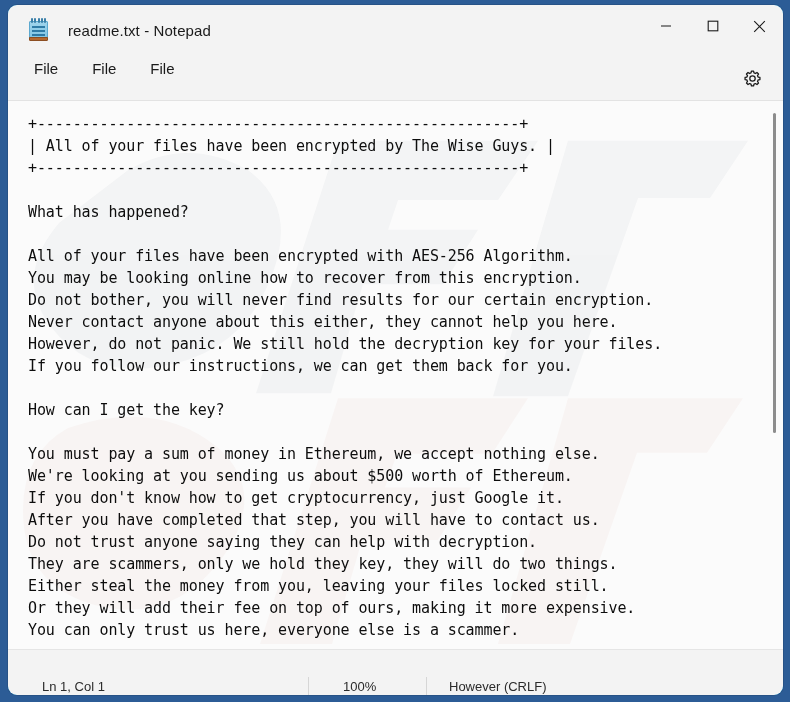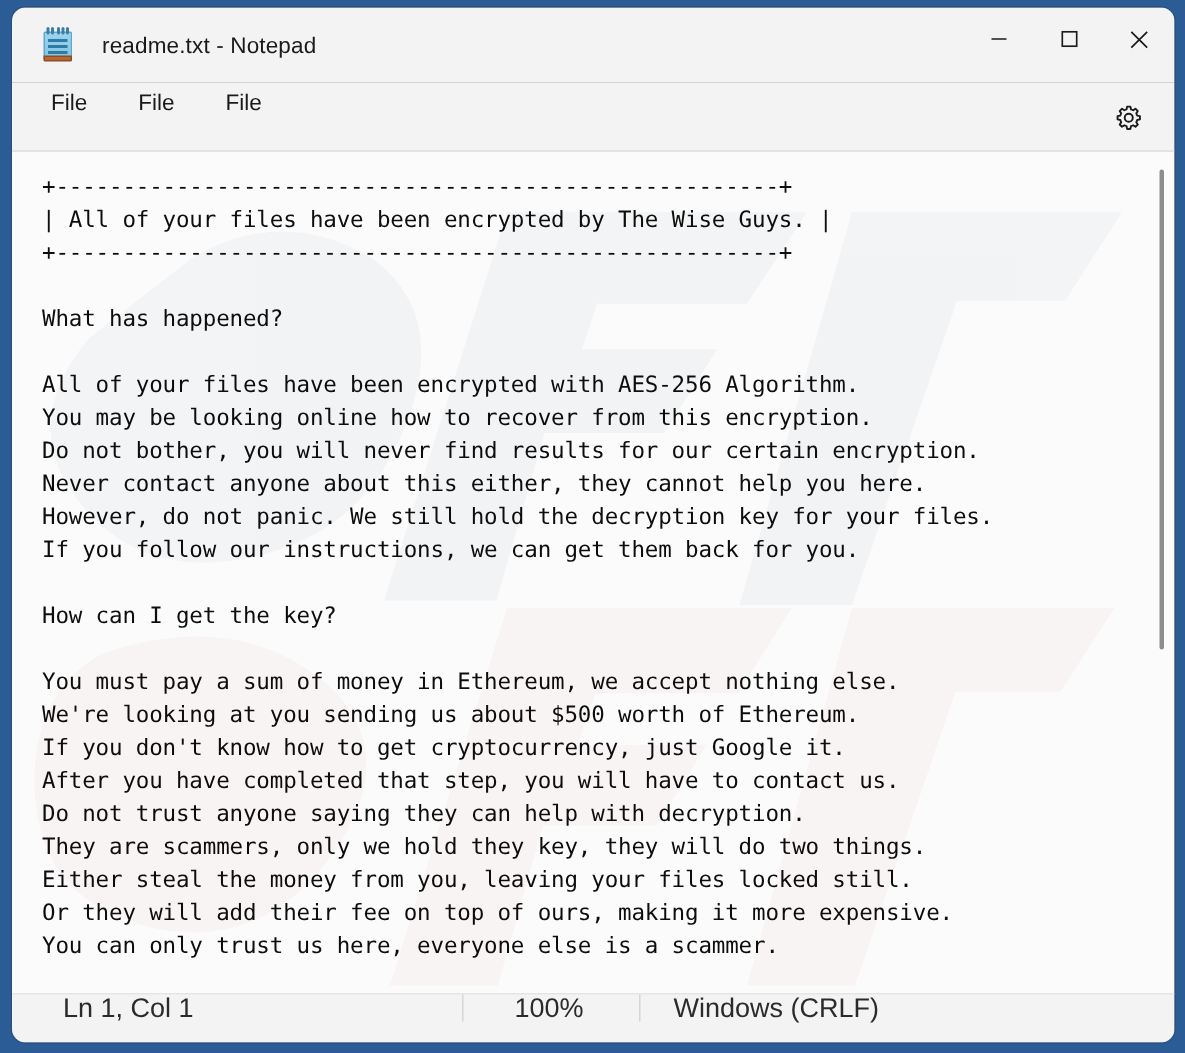--- a/index.html
+++ b/index.html
@@ -16,21 +16,21 @@
     position: relative;
     width: 790px; height: 702px;
     background: #2c5c96;
   }
 
   
   #window {
     position: absolute;
     left: 8px; top: 5px;
     width: 775px; height: 690px;
-    background: #737373;
+    background: #0ea5e9;
     border-radius: 9px 9px 9px 9px;
     overflow: hidden;
     box-shadow: 0 0 0 1px rgba(0,0,0,0.10);
     display: flex;
     flex-direction: column;
   }
 
   
   #titlebar {
     height: 50px;
@@ -183,27 +183,27 @@
     right: 5px;
     top: 12px;
     width: 3px;
     height: 320px;
     background: #8d8d8d;
     border-radius: 2px;
   }
 
   
   #statusbar {
-    height: 33px;
+    height: 46px;
     background: #f3f3f3;
     border-top: 1px solid #e5e5e5;
     display: flex;
-    align-items: flex-start;
+    align-items: flex-end;
     flex: 0 0 auto;
-    font-size: 18px;
+    font-size: 13px;
     color: #2b2b2b;
   }
   .status-cell {
     display: flex;
     align-items: center;
     height: 18px;
     padding: 0 16px;
     white-space: nowrap;
   }
   #sb-ln    { width: 300px; padding-left: 34px; }
@@ -310,17 +310,17 @@
 You can only trust us here, everyone else is a scammer.</textarea>
 
       <div id="scrollbar-track">
         <div id="scrollbar-thumb"></div>
       </div>
     </div>
 
     <div id="statusbar">
       <div class="status-cell" id="sb-ln">Ln 1, Col 1</div>
       <div class="status-cell" id="sb-zoom">100%</div>
-      <div class="status-cell" id="sb-eol">Windows (CRLF)</div>
+      <div class="status-cell" id="sb-eol">However (CRLF)</div>
     </div>
 
   </div>
 </div>
 
 </body></html>

